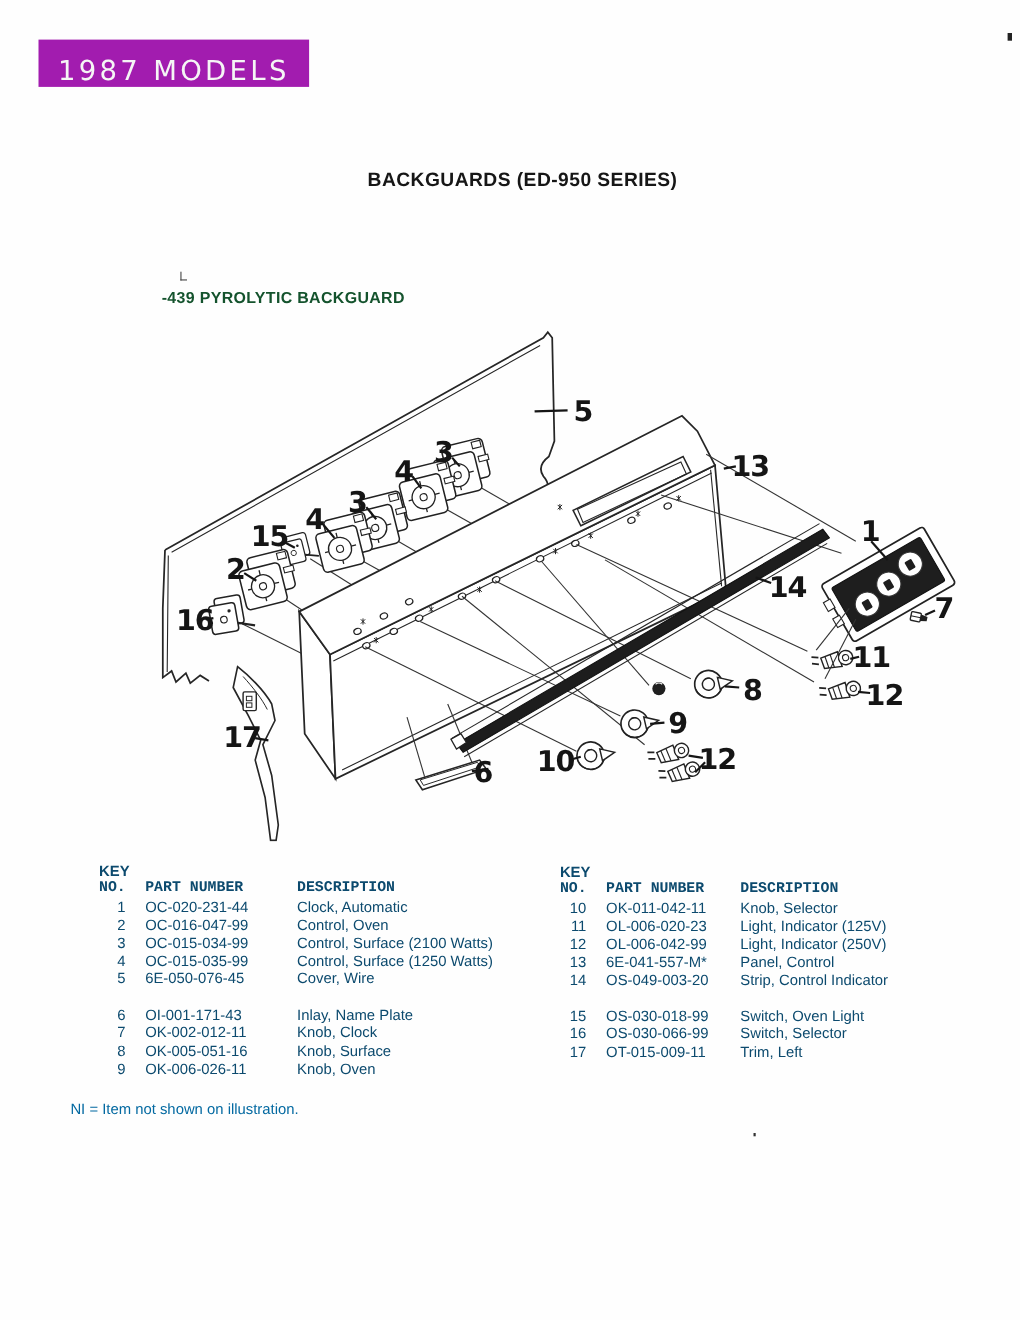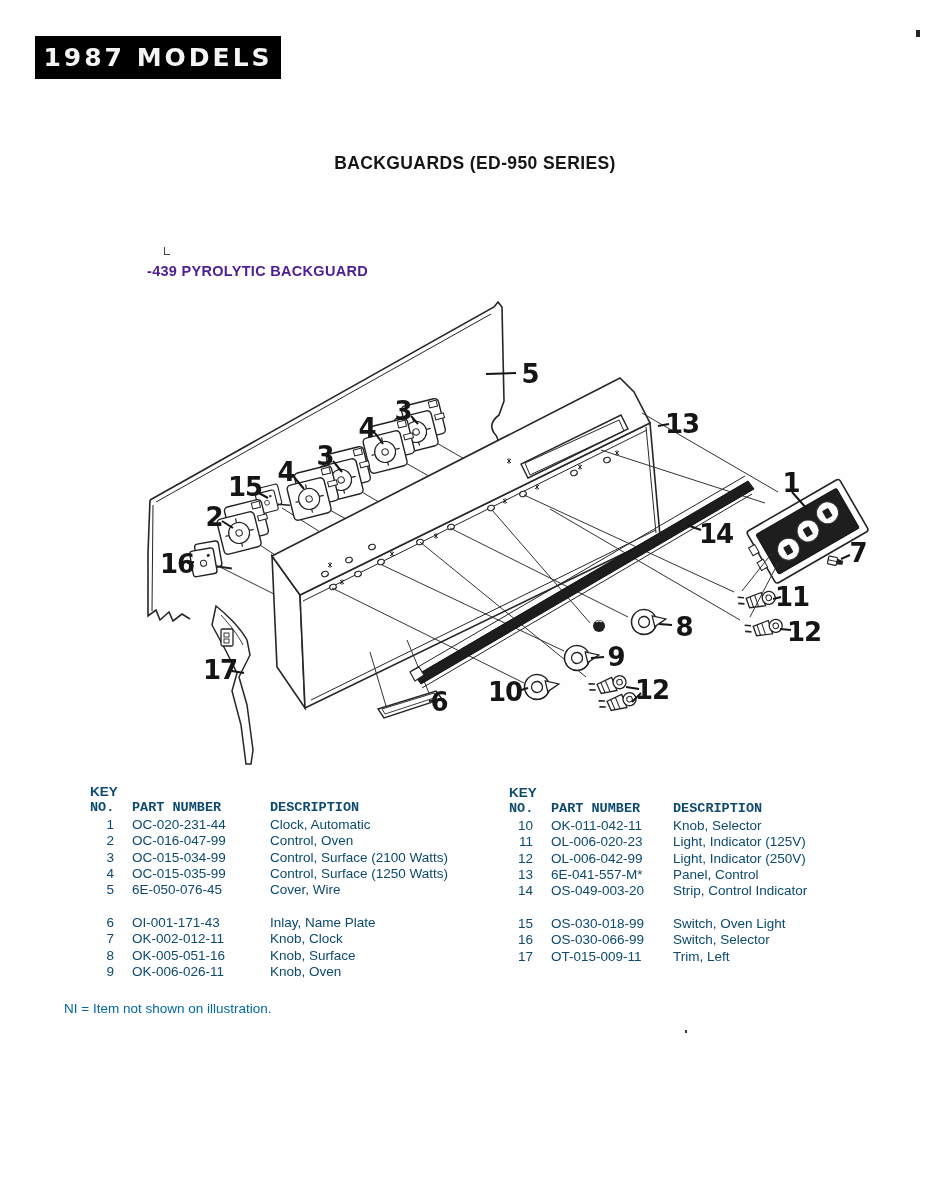--- a/index.html
+++ b/index.html
@@ -3,30 +3,30 @@
 <meta charset="utf-8">
 <style>
   html,body{margin:0;padding:0;}
   body{
     width:927px;height:1200px;position:relative;background:#fefefe;
     font-family:"Liberation Sans",sans-serif;color:#1b1b1b;overflow:hidden;
   }
   
   .badge{
     position:absolute;left:35px;top:36px;width:246px;height:43px;
-    background:#000000;color:#f5f5f5;display:flex;align-items:center;justify-content:center;
-    font-family:"DejaVu Sans",sans-serif;font-weight:bold;font-size:25px;letter-spacing:3px;
+    background:#a21caf;color:#f5f5f5;display:flex;align-items:flex-end;justify-content:center;
+    font-family:"DejaVu Sans",sans-serif;font-weight:normal;font-size:25px;letter-spacing:3px;
   }
   .page-title{
     position:absolute;left:23px;top:153px;width:904px;text-align:center;
     font-weight:bold;font-size:17.5px;letter-spacing:.4px;color:#161616;
   }
   .sub-title{
     position:absolute;left:147px;top:263px;
-    font-weight:bold;font-size:14.5px;letter-spacing:.3px;color:#4c1d95;
+    font-weight:bold;font-size:14.5px;letter-spacing:.3px;color:#14532d;
   }
   .mark-l{
     position:absolute;left:164px;top:247px;width:5px;height:7px;
     border-left:1.5px solid #444;border-bottom:1px solid #444;
   }
   .artifact-tr{position:absolute;left:916px;top:30px;width:4px;height:7px;background:#222;}
   .artifact-dot{position:absolute;left:685px;top:1030px;width:2px;height:3px;background:#333;}
 
   .diagram{position:absolute;left:120px;top:295px;width:770px;height:470px;}
 

